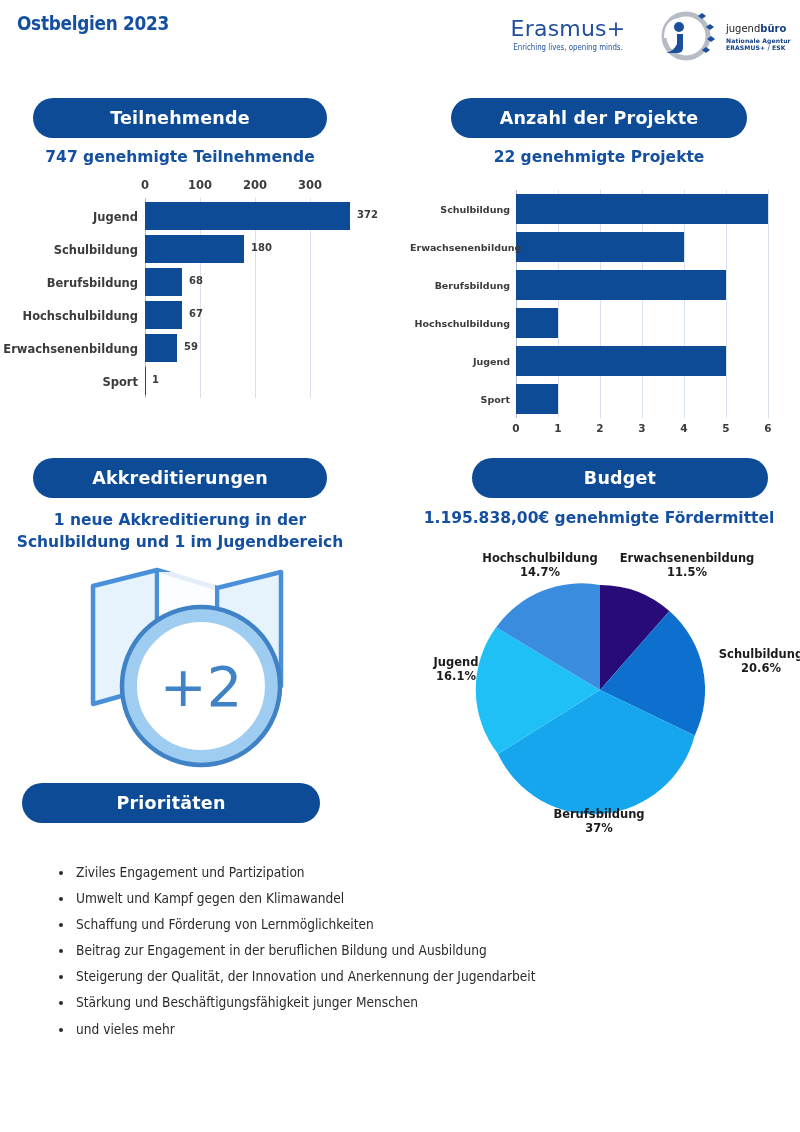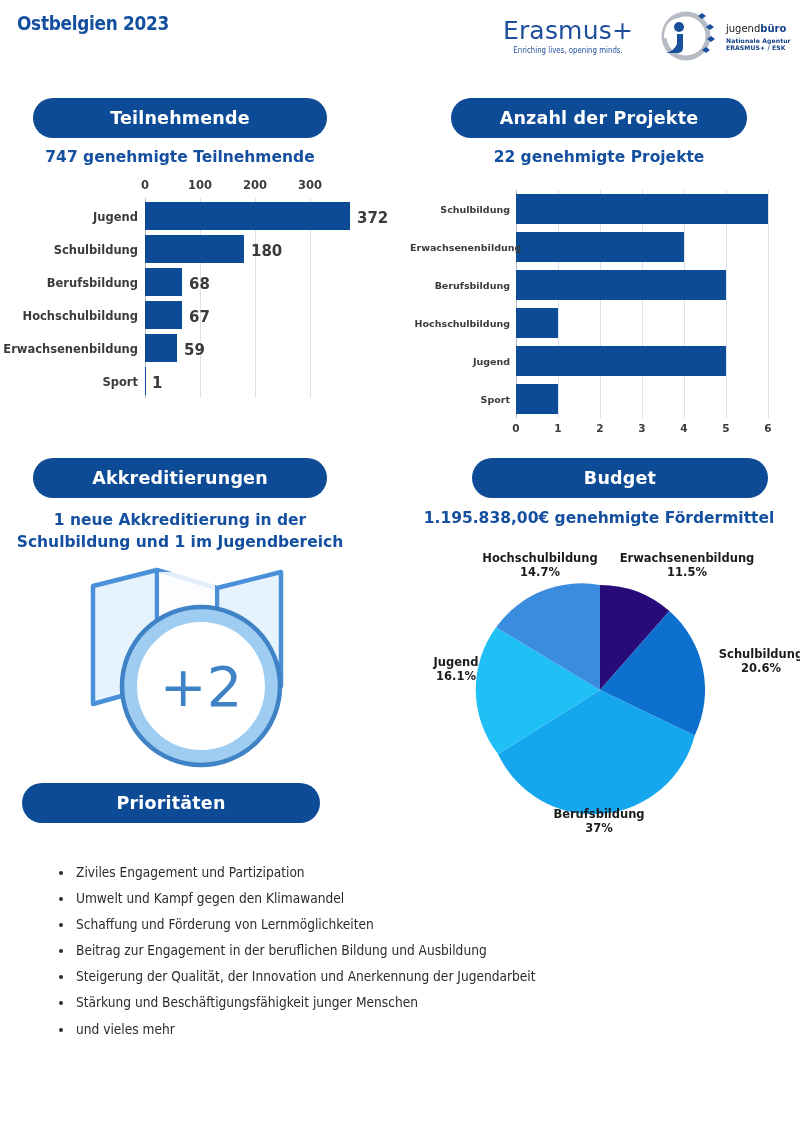--- a/index.html
+++ b/index.html
@@ -19,21 +19,21 @@
   .doc-title{
     position:absolute;left:17px;top:11px;
     font-size:20px;font-weight:bold;
     color:#14509f;
     letter-spacing:-0.3px;
     font-family:"DejaVu Sans Condensed","Liberation Sans",sans-serif;
     transform:scaleX(0.94);transform-origin:left center;
   }
   .erasmus-logo{position:absolute;left:492px;top:18px;width:152px;text-align:center;}
   .erasmus-word{
-    font-size:25px;color:#1f4e9c;font-weight:400;
+    font-size:22px;color:#1f4e9c;font-weight:400;
     font-family:"DejaVu Sans","Liberation Sans",sans-serif;
     letter-spacing:0.2px;line-height:1;
   }
   .erasmus-tag{
     font-size:8.2px;color:#1f4e9c;margin-top:3px;line-height:1;
     font-family:"DejaVu Sans Condensed","Liberation Sans",sans-serif;
     transform:scaleX(0.95);
   }
   .jugendbuero{position:absolute;left:652px;top:8px;width:142px;height:56px;}
   .jb-text{position:absolute;left:74px;top:16px;line-height:1.05;}
@@ -66,21 +66,21 @@
   .gridline{position:absolute;top:0;bottom:0;width:1px;background:#d9e2ec;}
   .axisline{position:absolute;top:0;bottom:0;width:1px;background:#aebccd;}
   .bar{position:absolute;background:#0d4b96;}
   .bar-label{
     position:absolute;text-align:right;
     font-size:11.5px;font-weight:bold;color:#3b3b3b;
     white-space:nowrap;
   }
   .bar-value{
     position:absolute;
-    font-size:15px;font-weight:600;color:#3b3b3b;
+    font-size:10px;font-weight:600;color:#3b3b3b;
     white-space:nowrap;
   }
   .tick{
     position:absolute;font-size:11.5px;font-weight:bold;color:#3b3b3b;
     text-align:center;white-space:nowrap;
   }
   .tick-small{
     position:absolute;font-size:10.5px;font-weight:bold;color:#3b3b3b;
     text-align:center;white-space:nowrap;
   }

